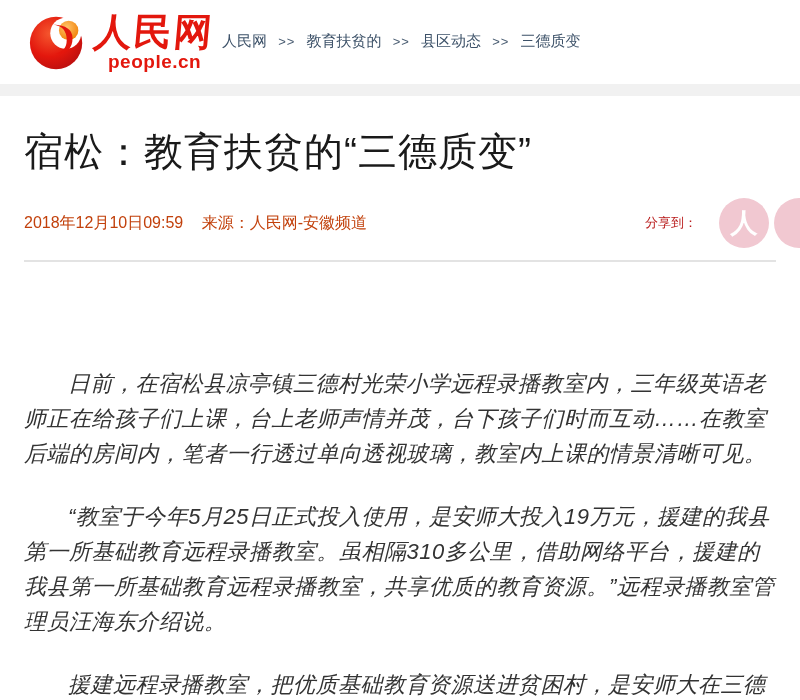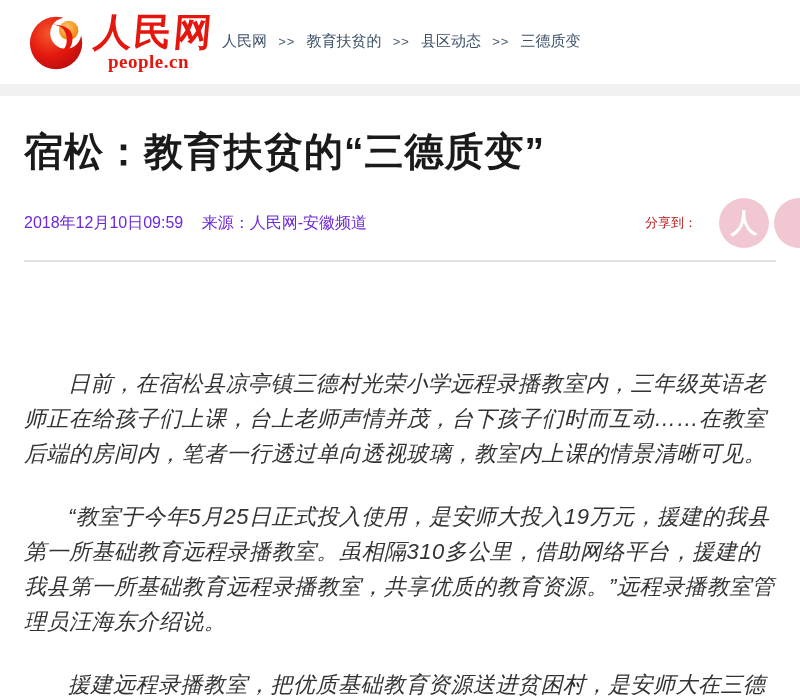--- a/index.html
+++ b/index.html
@@ -7,33 +7,33 @@
     font-family: "Liberation Sans", "DejaVu Sans", sans-serif; }
 
   
   .header { position: relative; height: 84px; background: #fff; }
   .logo { position: absolute; left: 26px; top: 11px; display: flex; align-items: flex-start; cursor: pointer; }
   .logo-mark { width: 64px; height: 62px; }
   .logo-text-col { margin-left: 4px; }
   .logo-cn { font-size: 38px; line-height: 42px; font-weight: 900; color: #e3170d;
     transform: skewX(-5deg); letter-spacing: 2px; font-family: "Liberation Serif", "DejaVu Serif", serif; }
   .logo-en { font-size: 19px; font-weight: bold; color: #e3170d; margin-top: -2px; padding-left: 14px;
-    letter-spacing: 0.5px; font-family: Liberation Serif, serif; }
+    letter-spacing: 0.5px; }
   .breadcrumb { position: absolute; left: 222px; top: 32px; font-size: 15px; color: #3c5168; }
   .breadcrumb a { color: #3c5168; text-decoration: none; cursor: pointer; }
   .breadcrumb .sep { color: #4a5d72; margin: 0 7px; font-size: 13px; letter-spacing: 1px; }
 
   .gray-band { height: 12px; background: #f1f1f1; }
 
   
   .content { padding: 0 24px; }
-  .article-title { margin-top: 30px; font-size: 39px; line-height: 52px; font-weight: bold;
+  .article-title { margin-top: 30px; font-size: 39px; line-height: 52px; font-weight: normal;
     color: #1a1a1a; letter-spacing: 1px; }
   .meta-row { margin-top: 20px; height: 50px; display: flex; align-items: center; justify-content: space-between; }
-  .meta-left { font-size: 16px; color: #6d28d9; text-align: right; }
+  .meta-left { font-size: 16px; color: #c2410c; text-align: right; }
   .meta-left .src { margin-left: 14px; }
   .share-box { display: flex; align-items: center; position: relative; }
   .share-label { font-size: 13px; color: #b91c1c; margin-right: 22px; }
   .share-circle { width: 50px; height: 50px; border-radius: 50%; background: #f1c8d1; color: #fff;
     display: flex; align-items: center; justify-content: center; font-size: 27px; font-weight: bold;
     cursor: pointer; flex: 0 0 auto; }
   .share-circle.partial { margin-left: 5px; margin-right: -48px; }
   .divider { height: 2px; background: #e3e3e3; margin-top: 12px; }
 
   

